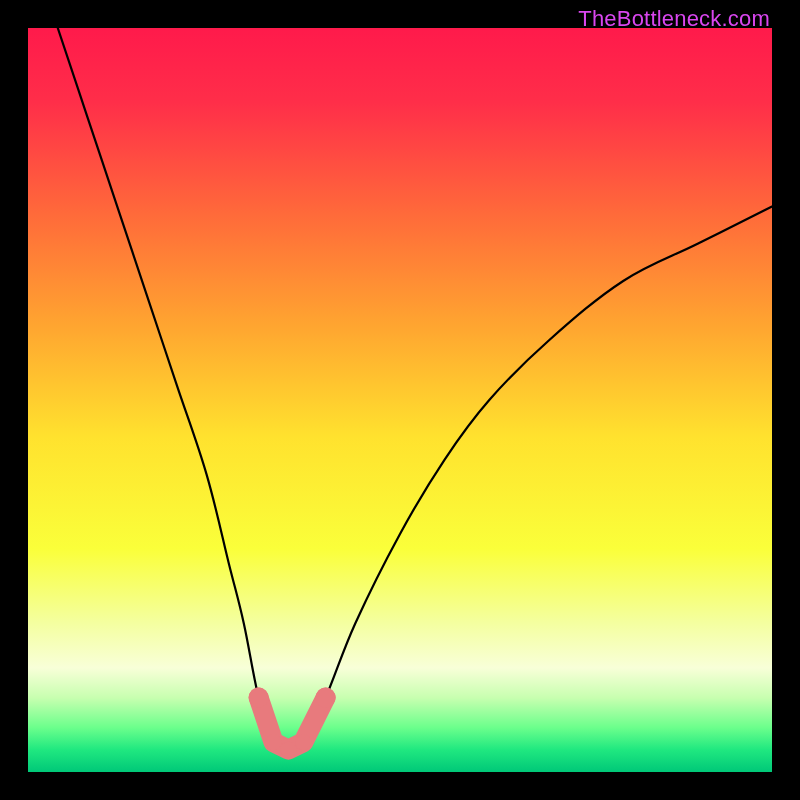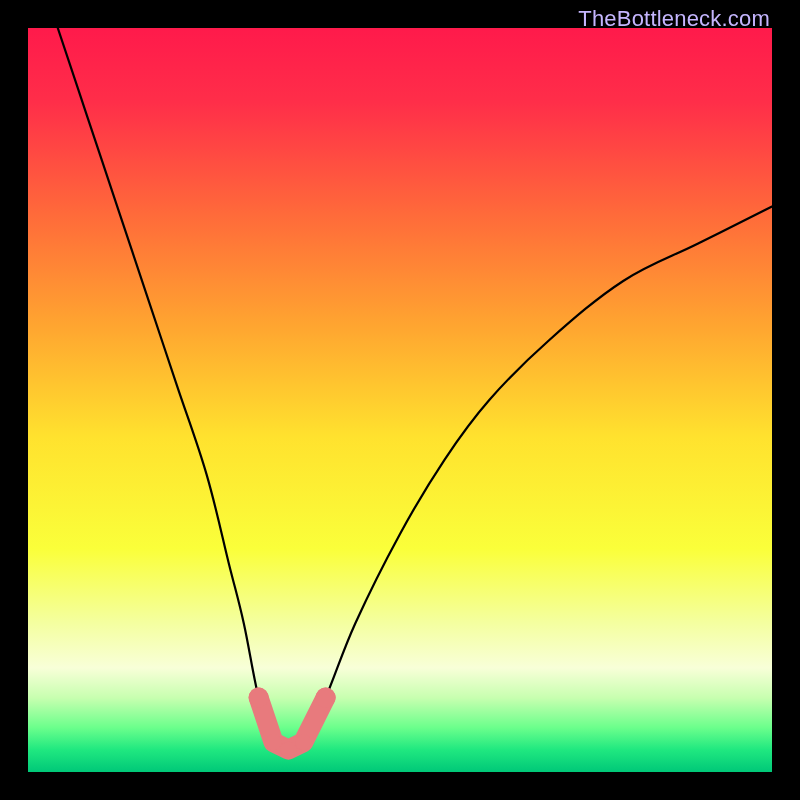--- a/index.html
+++ b/index.html
@@ -1,20 +1,20 @@
 <!DOCTYPE html>
 <html><head>
 <meta charset="utf-8">
 <style>
   * { margin: 0; padding: 0; box-sizing: border-box; }
   body { background: #000; width: 800px; height: 800px; overflow: hidden; position: relative; font-family: Arial, sans-serif; }
   .frame { position: absolute; top: 0; left: 0; width: 800px; height: 800px; background: #000; }
   .plot-area { position: absolute; top: 28px; left: 28px; width: 744px; height: 744px; }
   .gradient { position: absolute; inset: 0; }
-  .watermark { position: absolute; top: 6px; right: 30px; color: #c4b5fd; font-size: 22px; font-weight: 500; letter-spacing: 0.2px; }
+  .watermark { position: absolute; top: 6px; right: 30px; color: #d946ef; font-size: 22px; font-weight: 500; letter-spacing: 0.2px; }
   svg.curve { position: absolute; inset: 0; width: 100%; height: 100%; }
 </style>
 </head>
 <body>
 
 <div class="frame">
   <div class="plot-area">
     <svg class="gradient" viewBox="0 0 744 744" preserveAspectRatio="none">
       <defs>
         <linearGradient id="bg" x1="0" y1="0" x2="0" y2="1">

